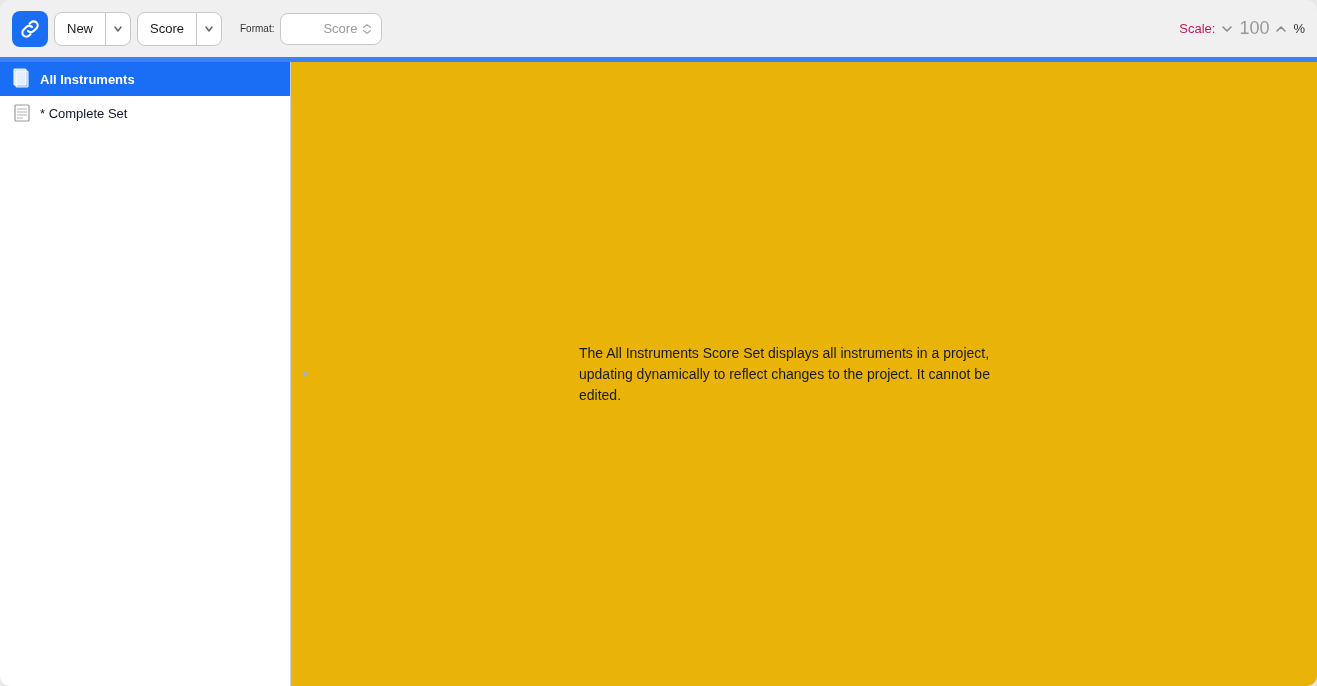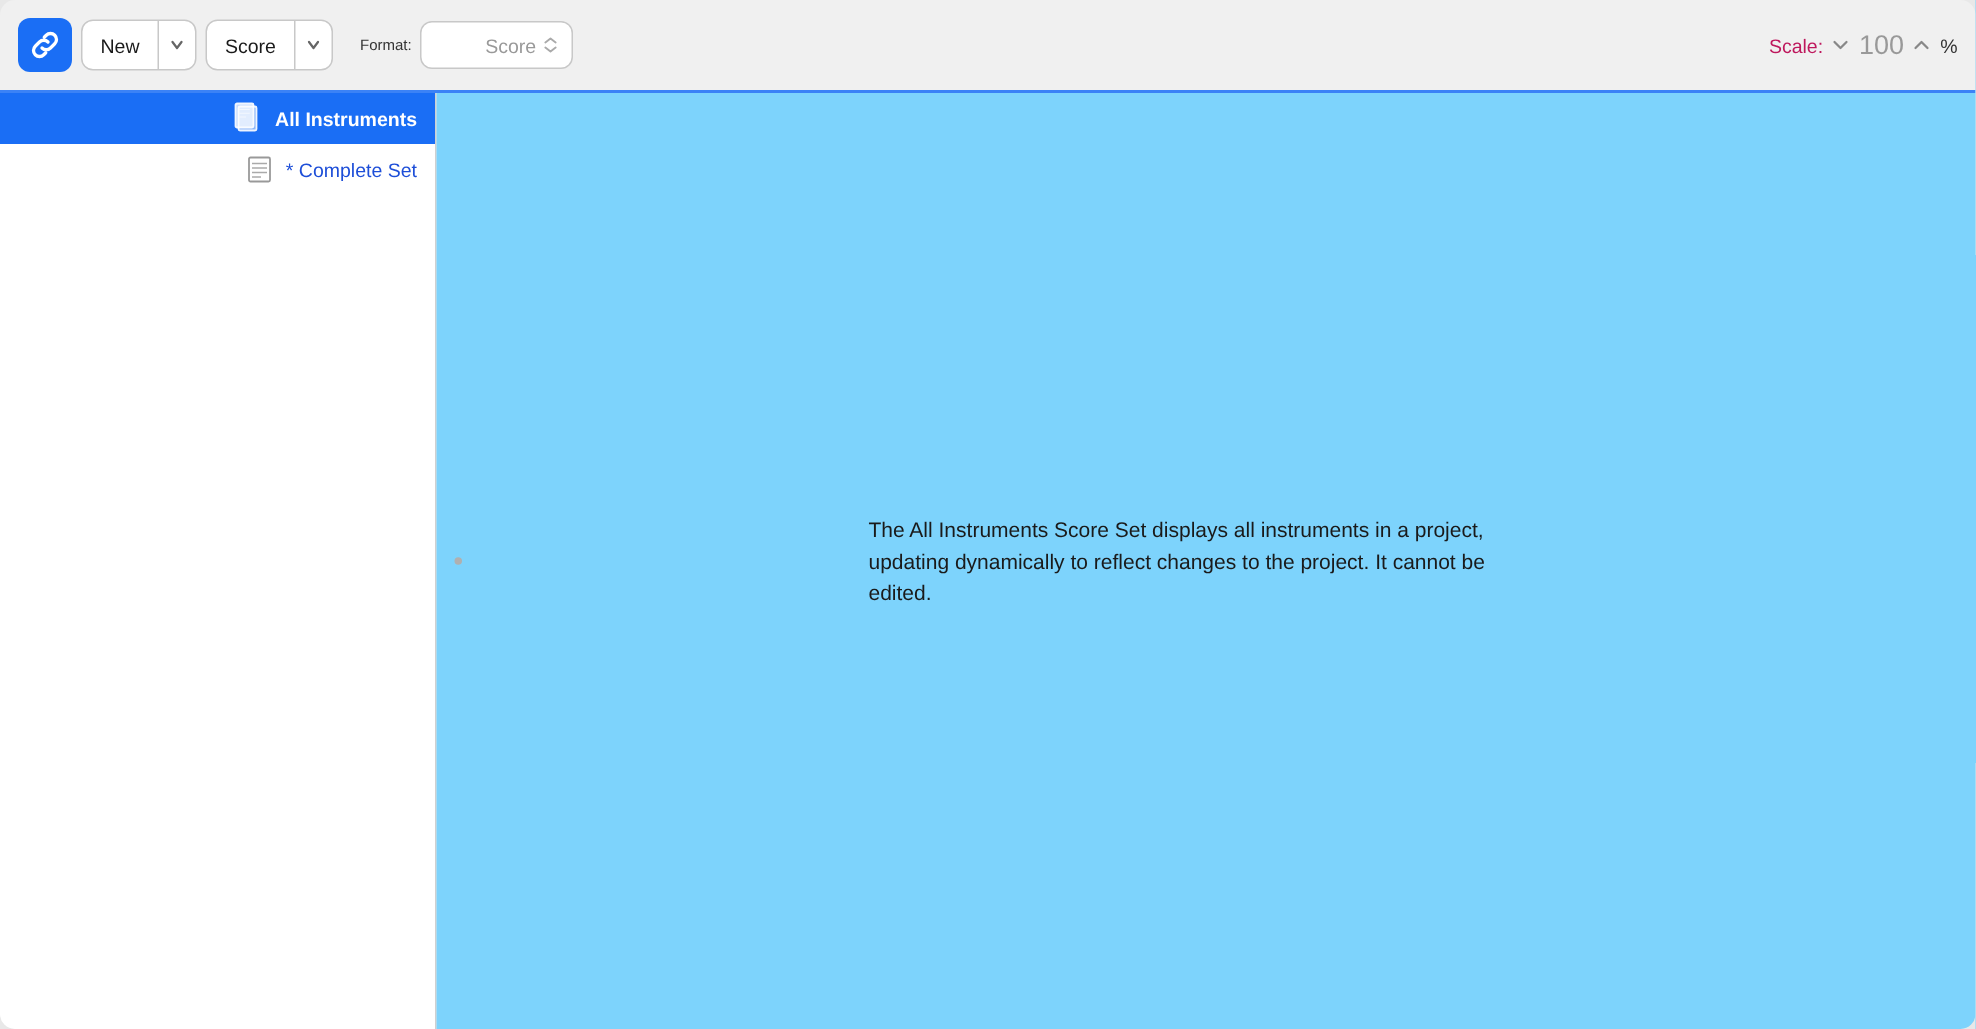--- a/index.html
+++ b/index.html
@@ -18,21 +18,21 @@
       flex-direction: column;
       border-radius: 10px;
     }
 
     
     .toolbar {
       display: flex;
       align-items: center;
       height: 62px;
       background: #f0f0f0;
-      border-bottom: 2px solid #3b82f6;
+      border-bottom: 5px solid #3b82f6;
       padding: 0 12px;
       gap: 6px;
       flex-shrink: 0;
     }
 
     .link-icon-btn {
       width: 36px;
       height: 36px;
       background: #1a6ef5;
       border-radius: 8px;
@@ -178,21 +178,20 @@
       overflow-y: auto;
     }
 
     .sidebar-item {
       display: flex;
       align-items: center;
       padding: 8px 12px;
       cursor: pointer;
       gap: 8px;
       height: 34px;
-      justify-content: flex-end;
     }
 
     .sidebar-item.active {
       background: #1a6ef5;
     }
 
     .sidebar-item.active .sidebar-item-label {
       color: #ffffff;
     }
 
@@ -200,33 +199,33 @@
       width: 20px;
       height: 20px;
       display: flex;
       align-items: center;
       justify-content: center;
       flex-shrink: 0;
     }
 
     .sidebar-item-label {
       font-size: 13px;
-      color: #1d4ed8;
+      color: #0f172a;
       font-weight: 500;
     }
 
     .sidebar-item.active .sidebar-item-label {
       color: #ffffff;
       font-weight: 600;
     }
 
     
     .canvas-area {
       flex: 1;
-      background: #7dd3fc;
+      background: #eab308;
       display: flex;
       align-items: center;
       justify-content: center;
       position: relative;
     }
 
     .canvas-dot {
       position: absolute;
       left: 12px;
       top: 50%;

